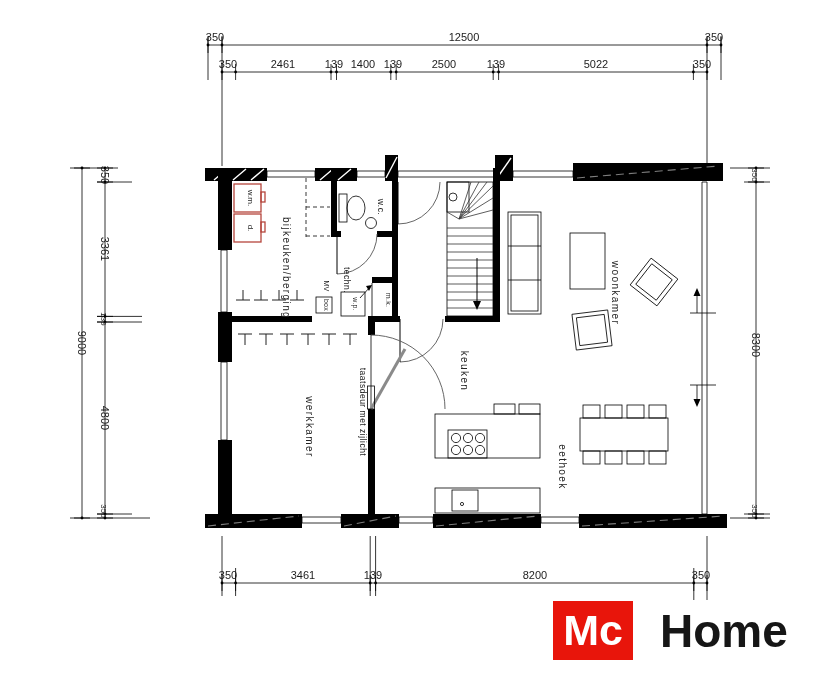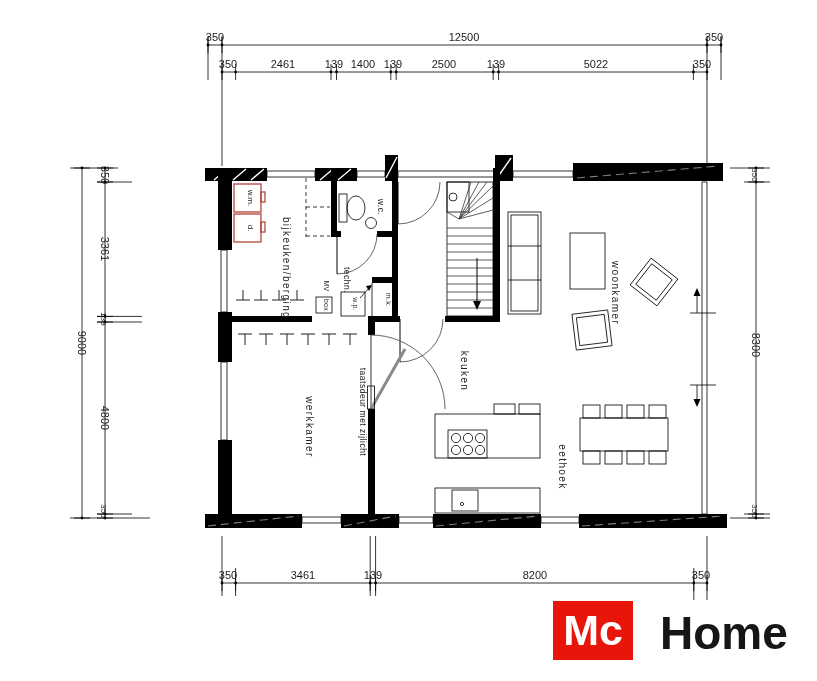--- a/index.html
+++ b/index.html
@@ -17,21 +17,21 @@
   .dim{stroke:#000;stroke-width:.8;fill:none;}
   .tread{stroke:#333;stroke-width:.8;fill:none;}
   .whitehatch{stroke:#fff;stroke-width:1.4;fill:none;}
   .graydash{stroke:#7d7d7d;stroke-width:1.1;stroke-dasharray:8 5;fill:none;}
   .dash{stroke:#222;stroke-width:.9;stroke-dasharray:4 3;fill:none;}
   .tee{stroke:#222;stroke-width:1;fill:none;}
   .red{stroke:#b5453c;stroke-width:1.3;fill:none;}
   .redtxt{font-size:8px;fill:#222;}
   .arc{stroke:#555;stroke-width:.9;fill:none;}
   .grayleaf{stroke:#8a8a8a;stroke-width:3;fill:none;}
-  .logo{position:absolute;left:553px;top:601px;display:flex;align-items:flex-end;}
+  .logo{position:absolute;left:553px;top:601px;display:flex;align-items:center;}
   .logo-mc{display:inline-flex;align-items:center;justify-content:center;
            width:80px;height:59px;background:#e8150b;color:#fff;
            font-size:43px;font-weight:bold;}
   .logo-home{color:#161616;font-size:46px;font-weight:bold;margin-left:27px;letter-spacing:0px;}
 </style>
 </head>
 <body>
 
 <div class="page">
 <svg width="817" height="681" viewBox="0 0 817 681">

